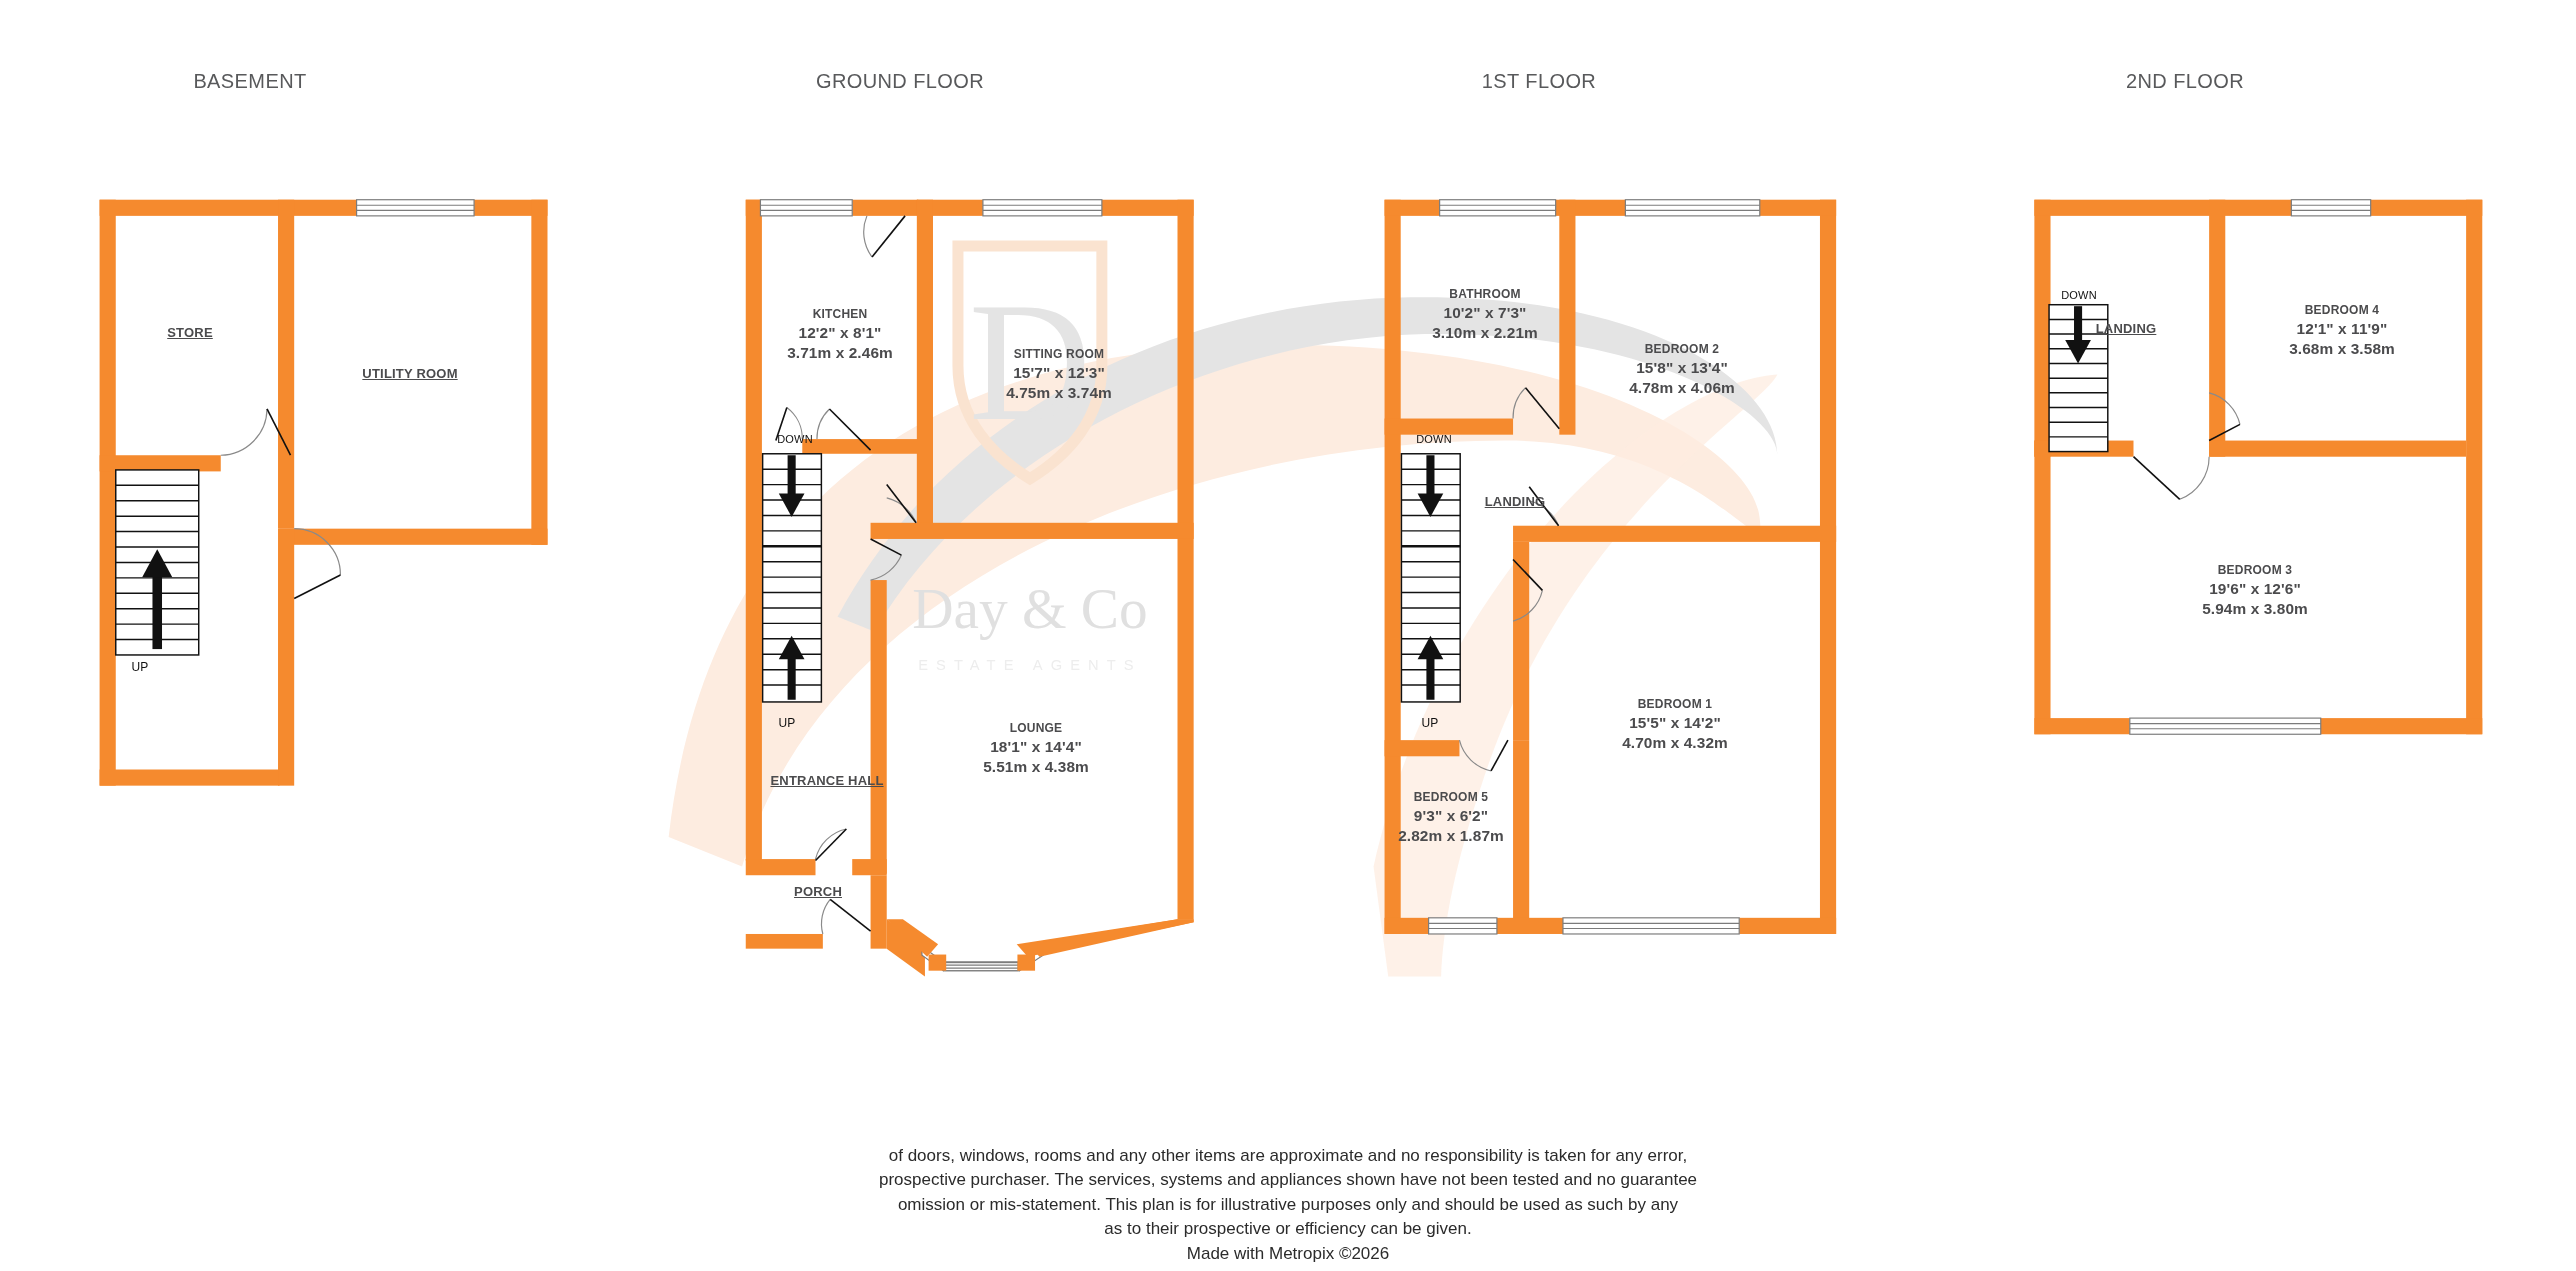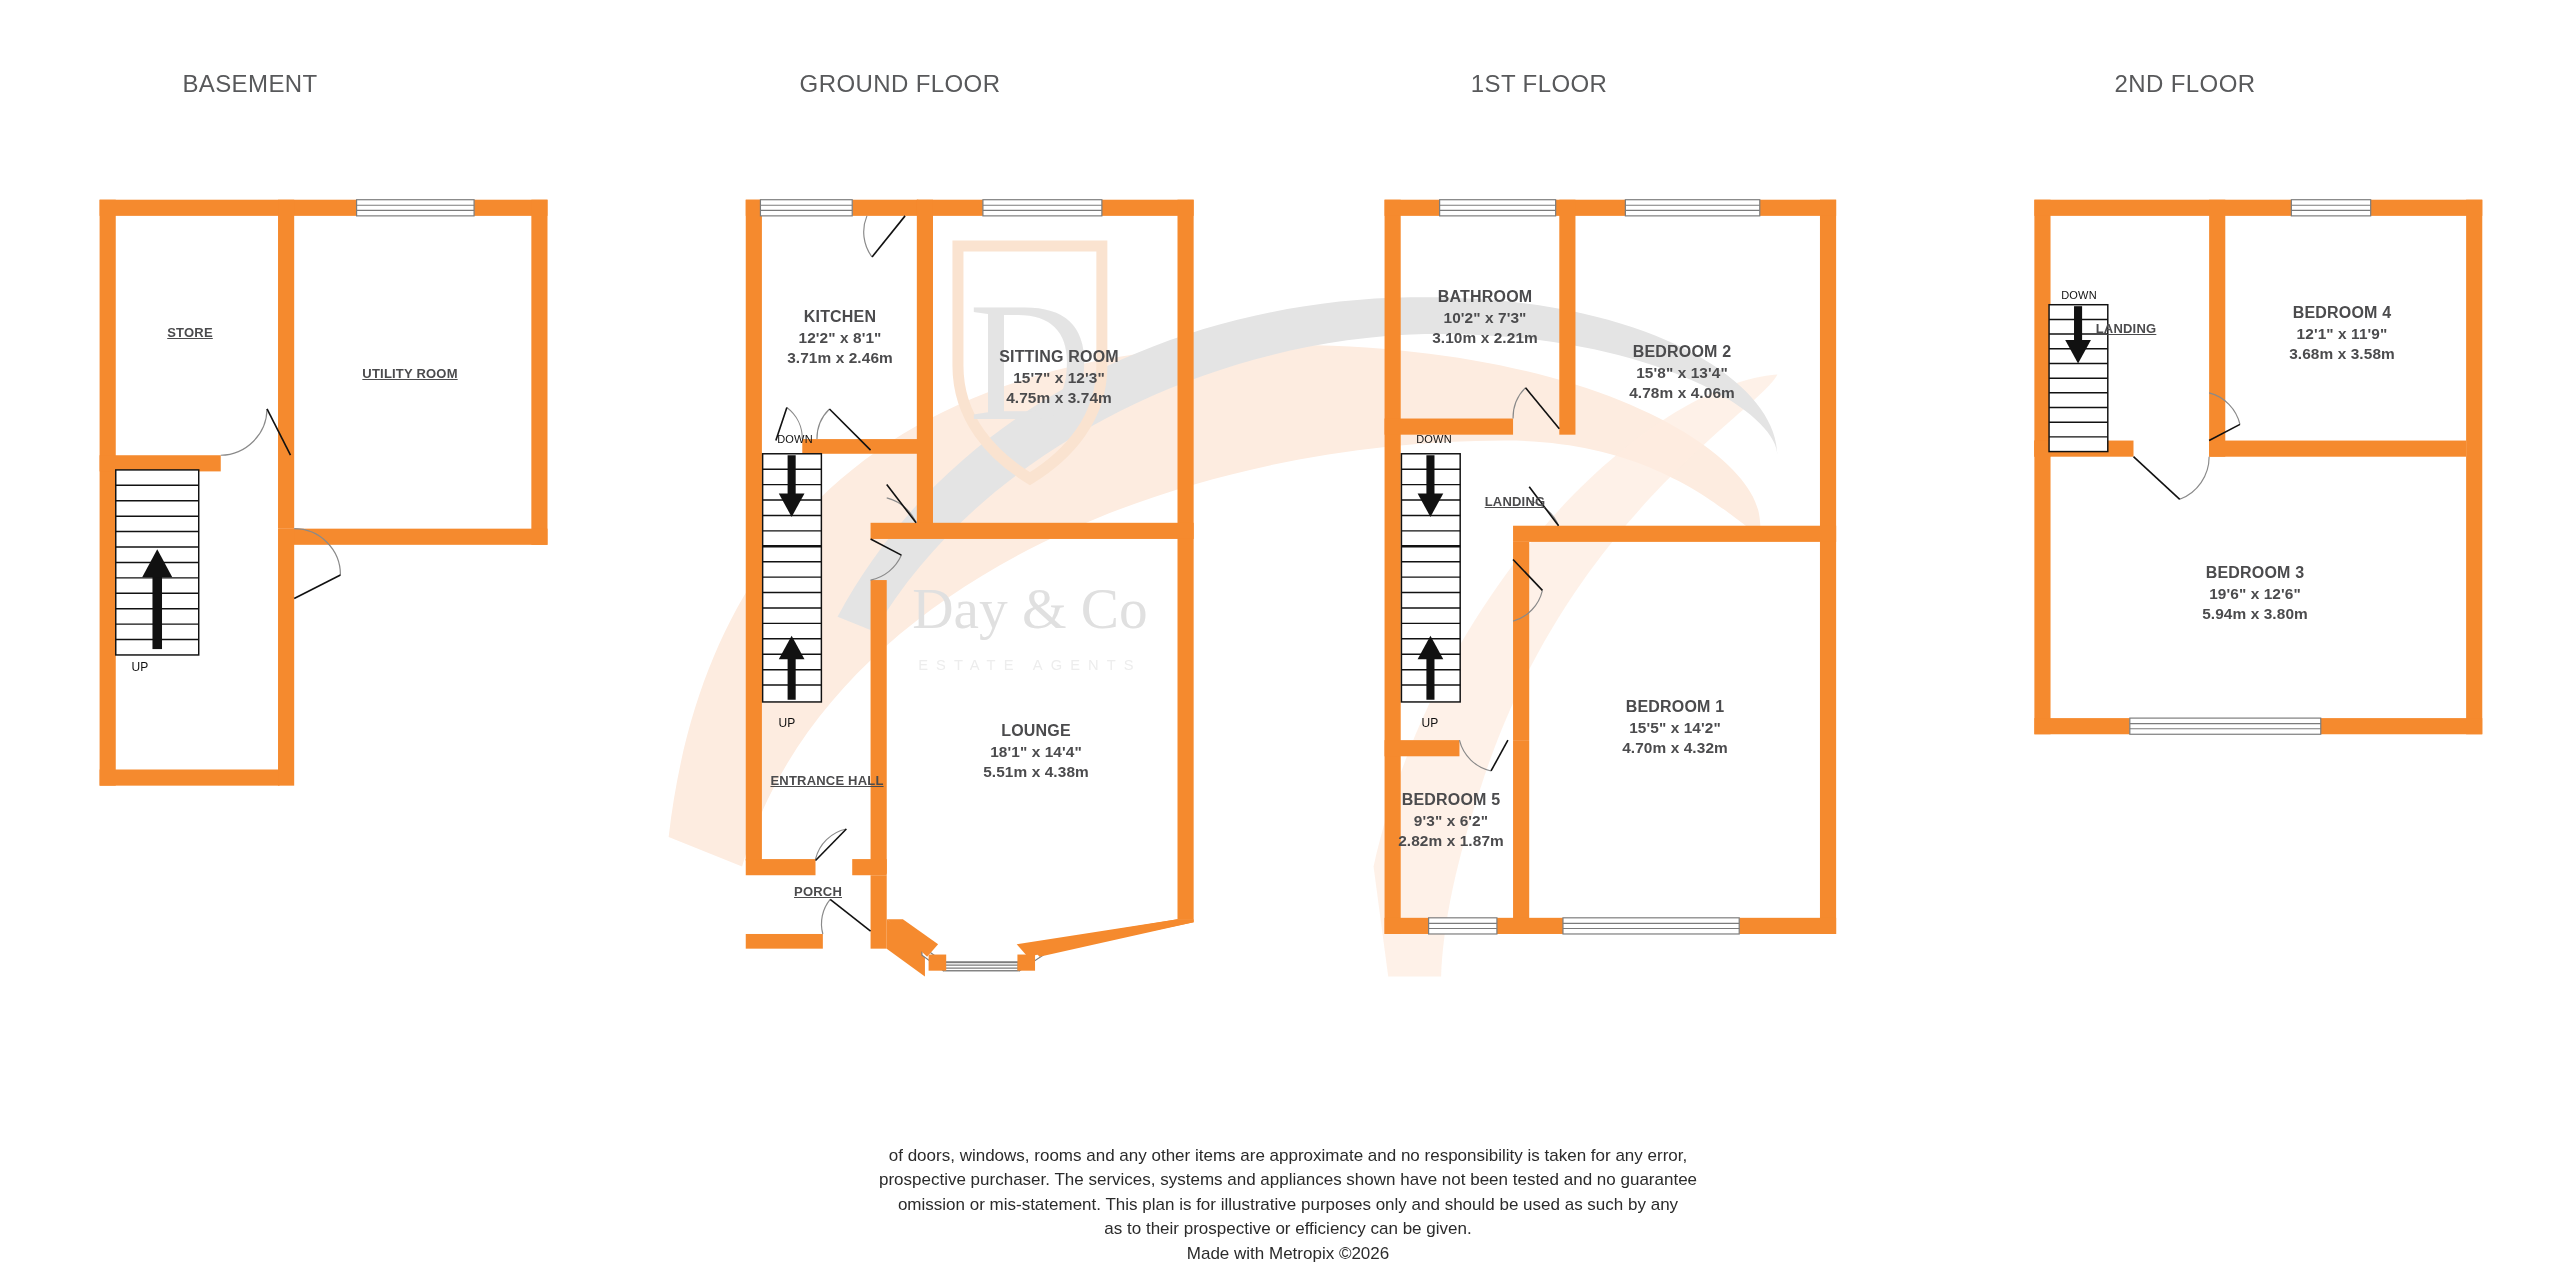--- a/index.html
+++ b/index.html
@@ -9,40 +9,40 @@
     -webkit-font-smoothing:antialiased;
   }
   .stage{position:absolute;left:0;top:0;width:2576px;height:1271px;}
 
   
   .wm{position:absolute;left:0;top:0;width:2576px;height:1271px;pointer-events:none;}
 
   
   .floor-title{
     position:absolute;
-    font-size:24px;
+    font-size:20px;
     letter-spacing:0.4px;
     color:#58595b;
     white-space:nowrap;
     transform:translateX(-50%);
   }
 
   
   .plan{position:absolute;top:0;left:0;}
 
   
   .room{
     position:absolute;
     text-align:center;
     transform:translateX(-50%);
     color:#4b4b4d;
     white-space:nowrap;
     line-height:1.30;
   }
-  .room .nm{font-size:16px;font-weight:bold;letter-spacing:0.2px;}
+  .room .nm{font-size:12px;font-weight:bold;letter-spacing:0.2px;}
   .room .dim{font-size:15.4px;font-weight:bold;letter-spacing:0.1px;}
   .room.plain .nm{font-size:13px;text-decoration:underline;}
 
   .stair-word{
     position:absolute;font-size:12px;color:#111;white-space:nowrap;
     transform:translateX(-50%);letter-spacing:0.2px;
   }
   .stair-word.small{font-size:11px;}
 
   

